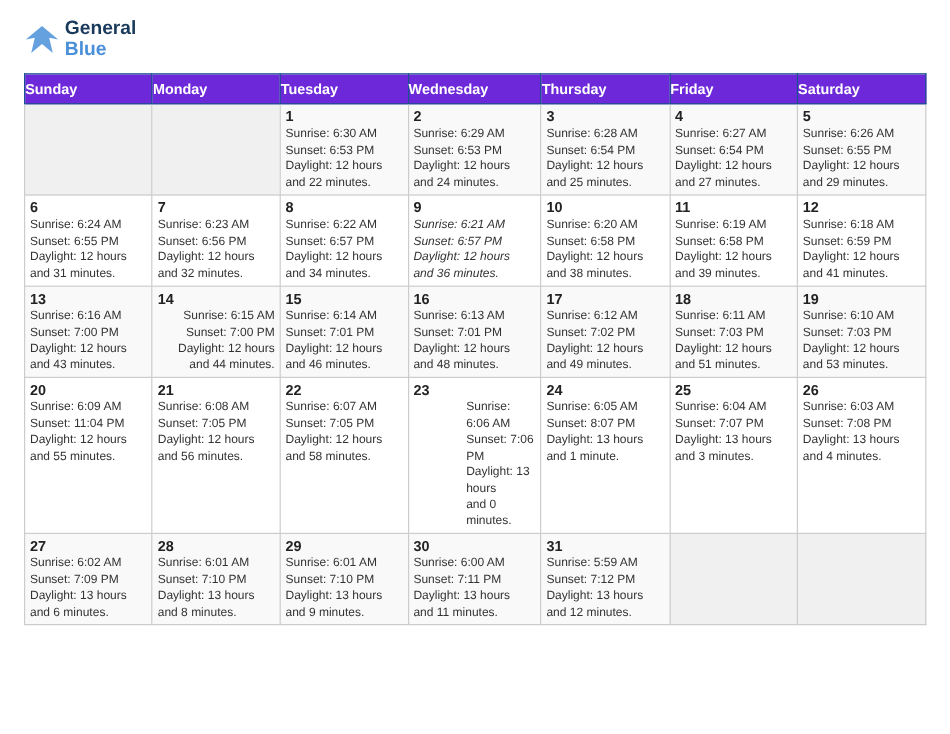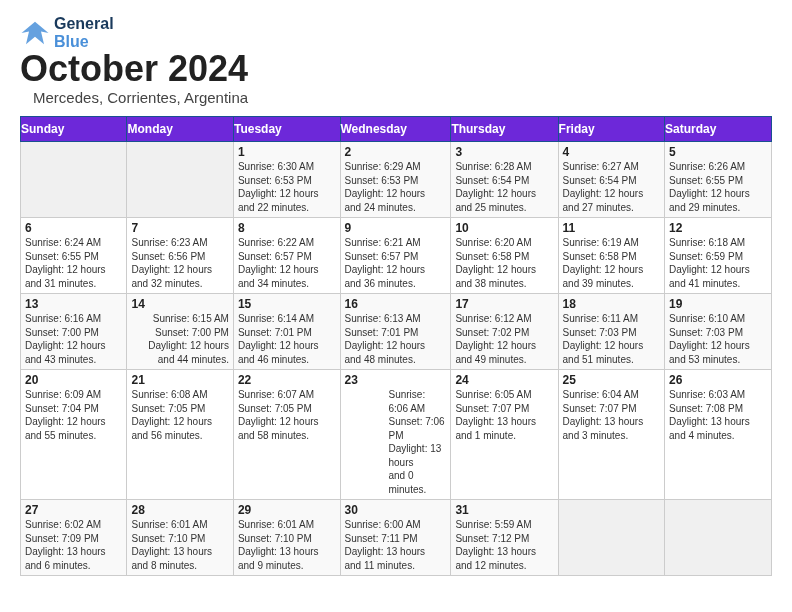--- a/index.html
+++ b/index.html
@@ -92,24 +92,20 @@
   <div class="header-area">
     <div class="logo">
       <svg class="logo-bird" viewBox="0 0 40 40" xmlns="http://www.w3.org/2000/svg">
         <polygon points="20,5 38,20 28,18 32,35 20,25 8,35 12,18 2,20" fill="#4a90d9" opacity="0.85"></polygon>
       </svg>
       <div>
         <div style="font-size:16px;font-weight:bold;color:#1a3a5c;">General</div>
         <div style="font-size:16px;font-weight:bold;color:#4a90d9;">Blue</div>
       </div>
     </div>
-    <div class="title-area">
-      <div class="month-title">October 2024</div>
-      <div class="subtitle">Mercedes, Corrientes, Argentina</div>
-    </div>
   </div>
 
   <table class="calendar">
     <thead>
       <tr>
       <th>Sunday</th>
           <th>Monday</th>
           <th>Tuesday</th>
           <th>Wednesday</th>
           <th>Thursday</th>
@@ -174,21 +170,21 @@
           </td>
           <td>
             <span class="day-number">8</span>
             <div class="day-info" style="white-space: pre-line;">Sunrise: 6:22 AM
 Sunset: 6:57 PM
 Daylight: 12 hours
 and 34 minutes.</div>
           </td>
           <td>
             <span class="day-number">9</span>
-            <div class="day-info" style="white-space: pre-line;">Sunrise: 6:21 AM
+            <div class="day-info" style="white-space: pre-line; font-style: italic;">Sunrise: 6:21 AM
 Sunset: 6:57 PM
 Daylight: 12 hours
 and 36 minutes.</div>
           </td>
           <td>
             <span class="day-number">10</span>
             <div class="day-info" style="white-space: pre-line;">Sunrise: 6:20 AM
 Sunset: 6:58 PM
 Daylight: 12 hours
 and 38 minutes.</div>
@@ -256,21 +252,21 @@
             <div class="day-info" style="white-space: pre-line;">Sunrise: 6:10 AM
 Sunset: 7:03 PM
 Daylight: 12 hours
 and 53 minutes.</div>
           </td>
         </tr>
         <tr>
           <td>
             <span class="day-number">20</span>
             <div class="day-info" style="white-space: pre-line;">Sunrise: 6:09 AM
-Sunset: 7:04 PM
+Sunset: 11:04 PM
 Daylight: 12 hours
 and 55 minutes.</div>
           </td>
           <td>
             <span class="day-number">21</span>
             <div class="day-info" style="white-space: pre-line;">Sunrise: 6:08 AM
 Sunset: 7:05 PM
 Daylight: 12 hours
 and 56 minutes.</div>
           </td>
@@ -284,21 +280,21 @@
           <td>
             <span class="day-number">23</span>
             <div class="day-info" style="white-space: pre-line; margin-left: 44px;">Sunrise: 6:06 AM
 Sunset: 7:06 PM
 Daylight: 13 hours
 and 0 minutes.</div>
           </td>
           <td>
             <span class="day-number">24</span>
             <div class="day-info" style="white-space: pre-line;">Sunrise: 6:05 AM
-Sunset: 7:07 PM
+Sunset: 8:07 PM
 Daylight: 13 hours
 and 1 minute.</div>
           </td>
           <td>
             <span class="day-number">25</span>
             <div class="day-info" style="white-space: pre-line;">Sunrise: 6:04 AM
 Sunset: 7:07 PM
 Daylight: 13 hours
 and 3 minutes.</div>
           </td>

